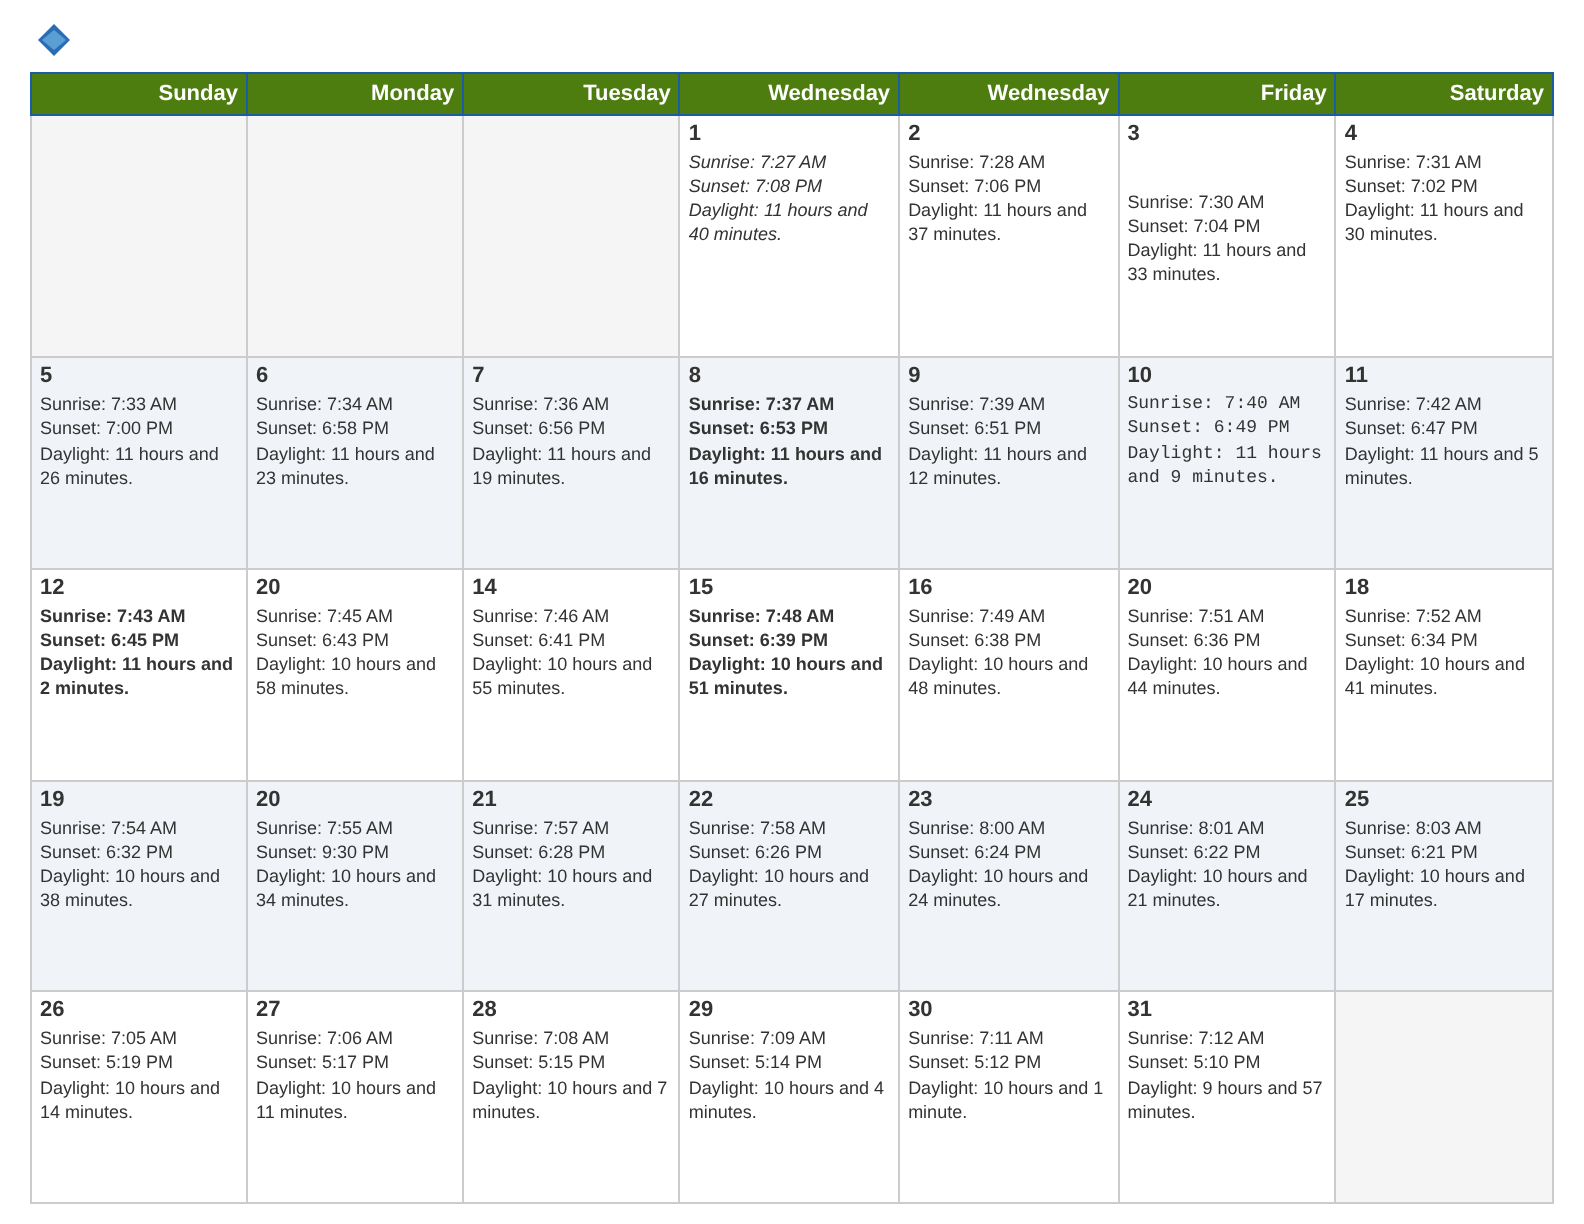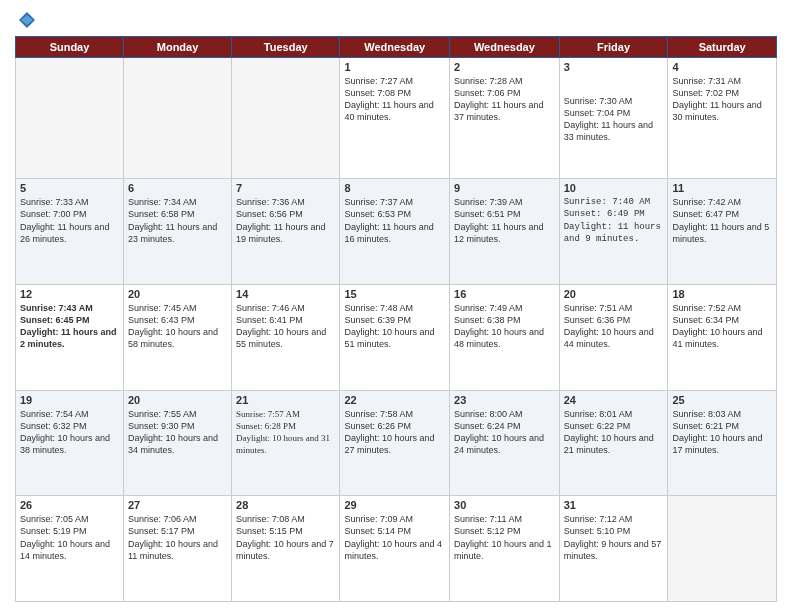--- a/index.html
+++ b/index.html
@@ -58,26 +58,26 @@
     .location {
       font-size: 14px;
       color: #444;
     }
     .calendar {
       width: 100%;
       border-collapse: collapse;
       flex: 1;
     }
     .calendar th {
-      background: #7f1d1d;
+      background: #4d7c0f;
       color: #fff;
       font-size: 11px;
       font-weight: bold;
       padding: 4px 4px;
-      text-align: center;
+      text-align: right;
       border: 1px solid #1a5da5;
     }
     .calendar td {
       border: 1px solid #ccc;
       vertical-align: top;
       padding: 3px 4px;
       width: 113px;
       font-size: 9.5px;
       color: #333;
       background: #fff;
@@ -135,21 +135,21 @@
           <th>Saturday</th>
         </tr>
     </thead>
     <tbody id="calendar-body">
     <tr>
           <td class="empty"></td>
           <td class="empty"></td>
           <td class="empty"></td>
           <td>
             <div class="day-number">1</div>
-            <div class="day-info" style="white-space: pre-line;">Sunrise: 7:27 AM
+            <div class="day-info" style="white-space: pre-line; font-style: italic;">Sunrise: 7:27 AM
 Sunset: 7:08 PM
 Daylight: 11 hours and 40 minutes.</div>
           </td>
           <td>
             <div class="day-number">2</div>
             <div class="day-info" style="white-space: pre-line;">Sunrise: 7:28 AM
 Sunset: 7:06 PM
 Daylight: 11 hours and 37 minutes.</div>
           </td>
           <td>
@@ -179,21 +179,21 @@
 Daylight: 11 hours and 23 minutes.</div>
           </td>
           <td>
             <div class="day-number">7</div>
             <div class="day-info" style="white-space: pre-line;">Sunrise: 7:36 AM
 Sunset: 6:56 PM
 Daylight: 11 hours and 19 minutes.</div>
           </td>
           <td>
             <div class="day-number">8</div>
-            <div class="day-info" style="white-space: pre-line;">Sunrise: 7:37 AM
+            <div class="day-info" style="white-space: pre-line; font-weight: bold;">Sunrise: 7:37 AM
 Sunset: 6:53 PM
 Daylight: 11 hours and 16 minutes.</div>
           </td>
           <td>
             <div class="day-number">9</div>
             <div class="day-info" style="white-space: pre-line;">Sunrise: 7:39 AM
 Sunset: 6:51 PM
 Daylight: 11 hours and 12 minutes.</div>
           </td>
           <td>
@@ -223,21 +223,21 @@
 Daylight: 10 hours and 58 minutes.</div>
           </td>
           <td>
             <div class="day-number">14</div>
             <div class="day-info" style="white-space: pre-line;">Sunrise: 7:46 AM
 Sunset: 6:41 PM
 Daylight: 10 hours and 55 minutes.</div>
           </td>
           <td>
             <div class="day-number">15</div>
-            <div class="day-info" style="white-space: pre-line;">Sunrise: 7:48 AM
+            <div class="day-info" style="white-space: pre-line; font-weight: bold;">Sunrise: 7:48 AM
 Sunset: 6:39 PM
 Daylight: 10 hours and 51 minutes.</div>
           </td>
           <td>
             <div class="day-number">16</div>
             <div class="day-info" style="white-space: pre-line;">Sunrise: 7:49 AM
 Sunset: 6:38 PM
 Daylight: 10 hours and 48 minutes.</div>
           </td>
           <td>
@@ -261,21 +261,21 @@
 Daylight: 10 hours and 38 minutes.</div>
           </td>
           <td>
             <div class="day-number">20</div>
             <div class="day-info" style="white-space: pre-line;">Sunrise: 7:55 AM
 Sunset: 9:30 PM
 Daylight: 10 hours and 34 minutes.</div>
           </td>
           <td>
             <div class="day-number">21</div>
-            <div class="day-info" style="white-space: pre-line; font-family: Liberation Serif, serif;">Sunrise: 7:57 AM
+            <div class="day-info" style="white-space: pre-line;">Sunrise: 7:57 AM
 Sunset: 6:28 PM
 Daylight: 10 hours and 31 minutes.</div>
           </td>
           <td>
             <div class="day-number">22</div>
             <div class="day-info" style="white-space: pre-line;">Sunrise: 7:58 AM
 Sunset: 6:26 PM
 Daylight: 10 hours and 27 minutes.</div>
           </td>
           <td>

